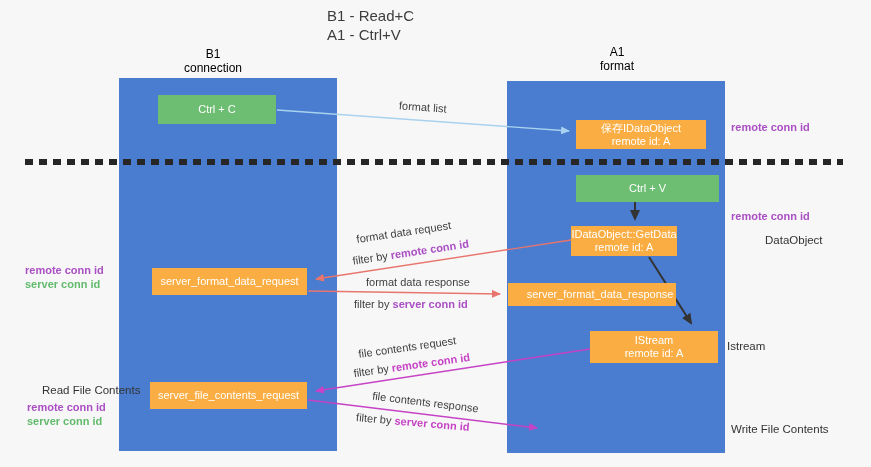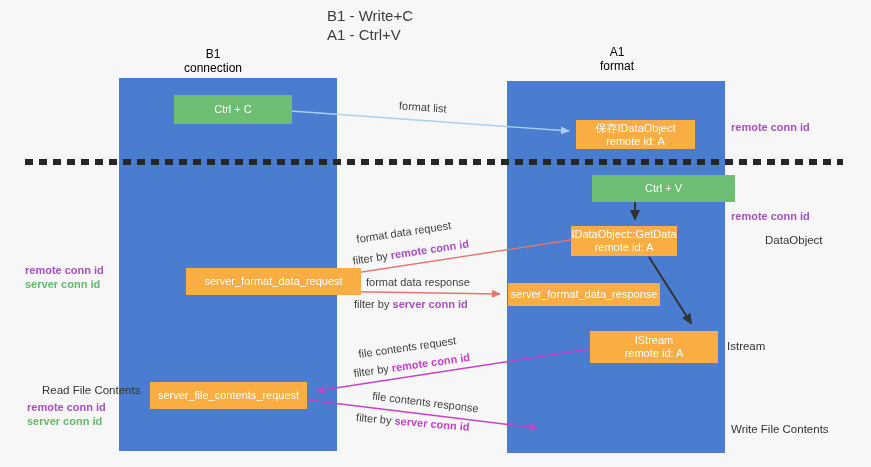--- a/index.html
+++ b/index.html
@@ -28,47 +28,47 @@
   .l-blue{stroke:var(--arrow-light-blue);stroke-width:1.4;}
   .l-red{stroke:var(--arrow-red);stroke-width:1.4;}
   .l-mag{stroke:var(--arrow-magenta);stroke-width:1.4;}
   .l-blk{stroke:var(--arrow-black);stroke-width:2;}
   .h-blue{fill:var(--arrow-light-blue);} .h-red{fill:var(--arrow-red);}
   .h-mag{fill:var(--arrow-magenta);} .h-blk{fill:var(--arrow-black);}
 
   .node{position:absolute;z-index:4;display:flex;flex-direction:column;align-items:center;
     justify-content:center;color:#fff;font-size:11px;line-height:13px;text-align:center;}
   .node.orange{background:var(--node-orange);}
-  .node.green{background:var(--node-green);margin-left:16px;}
+  .node.green{background:var(--node-green);}
   .n-ctrl-c{left:158px;top:95px;width:118px;height:29px;}
-  .n-save{left:576px;top:120px;width:119px;height:29px;}
+  .n-save{left:576px;top:120px;width:130px;height:29px;}
   .n-ctrl-v{left:576px;top:175px;width:143px;height:27px;}
   .n-getdata{left:571px;top:226px;width:106px;height:30px;}
-  .n-fmt-req{left:152px;top:268px;width:175px;height:27px;margin-left:34px;}
-  .n-fmt-resp{left:508px;top:283px;width:152px;height:23px;}
+  .n-fmt-req{left:152px;top:268px;width:155px;height:27px;}
+  .n-fmt-resp{left:508px;top:283px;width:152px;height:23px;padding-left:16px;}
   .n-istream{left:590px;top:331px;width:128px;height:32px;}
   .n-file-req{left:150px;top:382px;width:157px;height:27px;}
   .n-file-resp{left:545px;top:416px;width:162px;height:27px;}
 
   .alabel{position:absolute;z-index:5;font-size:11px;color:#3f3f3f;white-space:nowrap;}
   .hl-purple{color:var(--remote-purple);font-weight:bold;}
   .hl-mag{color:var(--arrow-magenta);font-weight:bold;}
 
   .side{position:absolute;z-index:5;font-size:11px;white-space:nowrap;}
   .side.plain{color:#333;font-size:11.5px;}
   .side.purple{color:var(--remote-purple);font-weight:bold;}
   .side.green{color:var(--server-green);font-weight:bold;}
 </style>
 </head>
 <body>
 
 <div class="stage">
 
   <div class="title">
-    <div>B1 - Write+C</div>
+    <div>B1 - Read+C</div>
     <div>A1 - Ctrl+V</div>
   </div>
 
   <div class="col-header left">
     <div>B1</div>
     <div>connection</div>
   </div>
   <div class="col-header right">
     <div>A1</div>
     <div>format</div>

